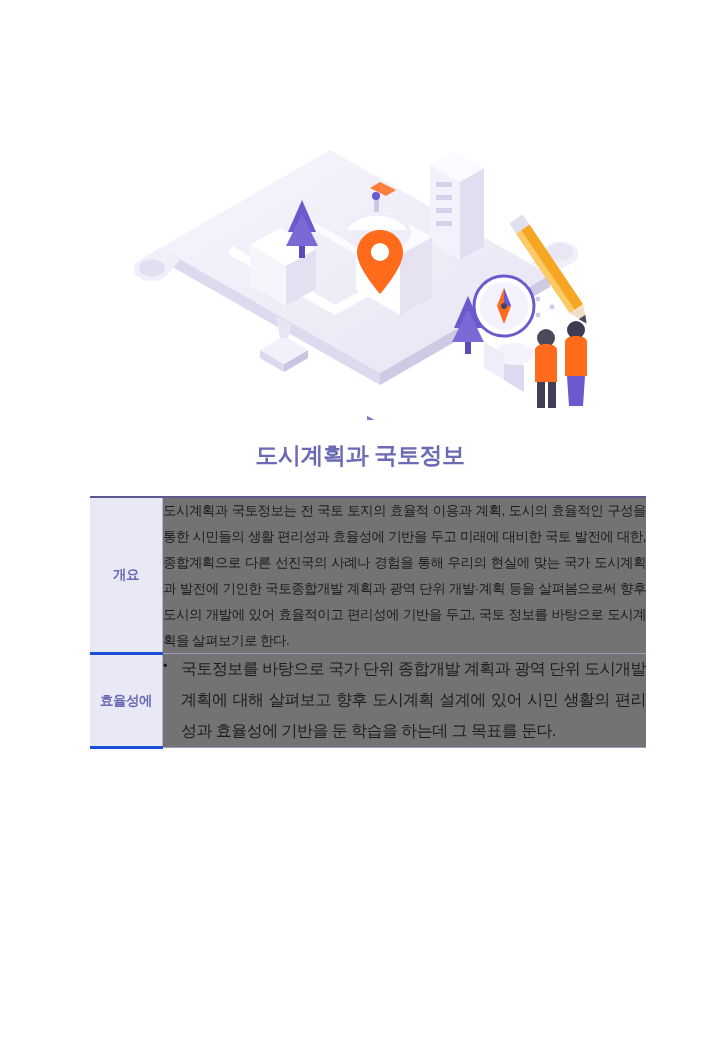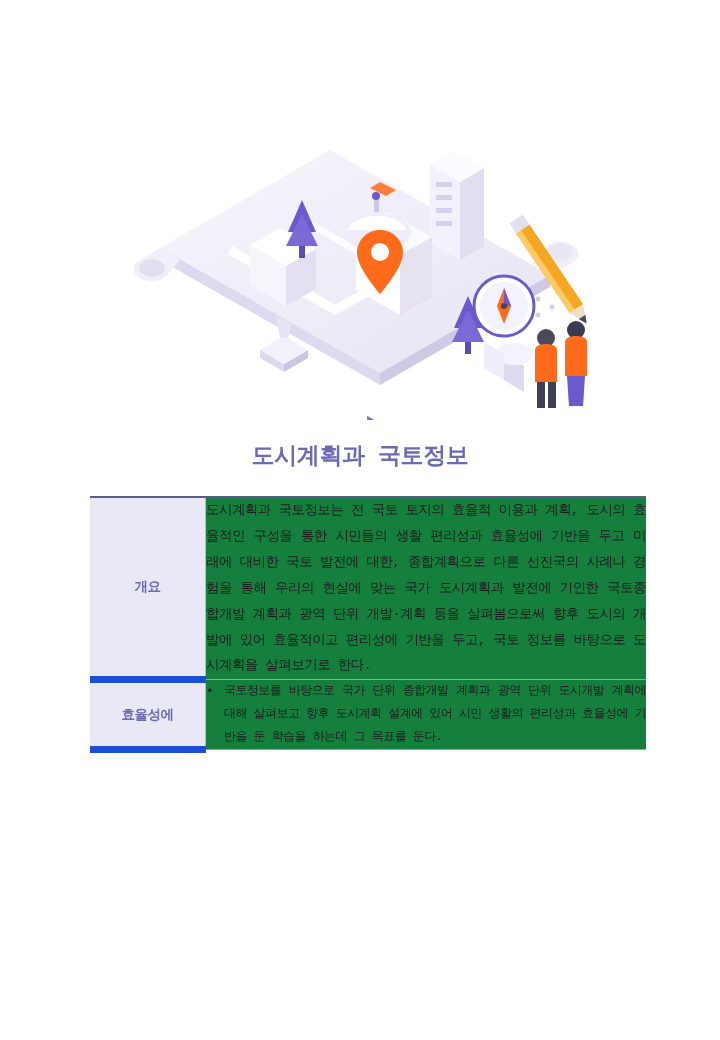--- a/index.html
+++ b/index.html
@@ -12,21 +12,20 @@
     background: #ffffff;
     font-family: "Liberation Sans", sans-serif;
     color: #222222;
     overflow: hidden;
   }
   .page {
     position: relative;
     width: 720px;
     height: 1040px;
     box-sizing: border-box;
-    font-family: Liberation Mono, monospace;
   }
 
   
   .hero {
     position: absolute;
     left: 0;
     top: 110px;
     width: 720px;
     height: 320px;
   }
@@ -61,32 +60,32 @@
     table-layout: fixed;
   }
   table.info tr.top-border td {
     border-top: 2px solid #5a5a8e;
   }
   table.info td {
     vertical-align: middle;
     padding: 0;
   }
   td.label {
-    width: 115px;
+    width: 72px;
     background: #e8e9f5;
-    border-bottom: 7px solid #1d4ed8;
+    border-bottom: 3px solid #1d4ed8;
     border-right: 1px solid #b6b6d2;
     text-align: center;
     font-size: 13.5px;
     color: #6a6ab5;
     font-weight: bold;
     letter-spacing: -0.5px;
   }
   td.content {
-    background: #15803d;
+    background: #737373;
     border-bottom: 1px solid #9c9cc0;
     padding: 10px 12px 10px 14px;
     font-size: 13.5px;
     line-height: 1.92;
     letter-spacing: -0.55px;
     color: #1c1c1c;
     text-align: justify;
     text-justify: inter-character;
   }
   td.content p {
@@ -97,21 +96,21 @@
     align-items: flex-start;
   }
   .bullet-dot {
     flex: 0 0 18px;
     font-size: 13px;
     line-height: 1.92;
     color: #1c1c1c;
   }
   .bullet-text {
     flex: 1 1 auto;
-    font-size: 12px;
+    font-size: 16px;
     line-height: 1.92;
     letter-spacing: -0.55px;
     text-align: justify;
     text-justify: inter-character;
   }
   .bold-row td.label,
   .last-row td.label {
     height: 100%;
   }
 </style>

